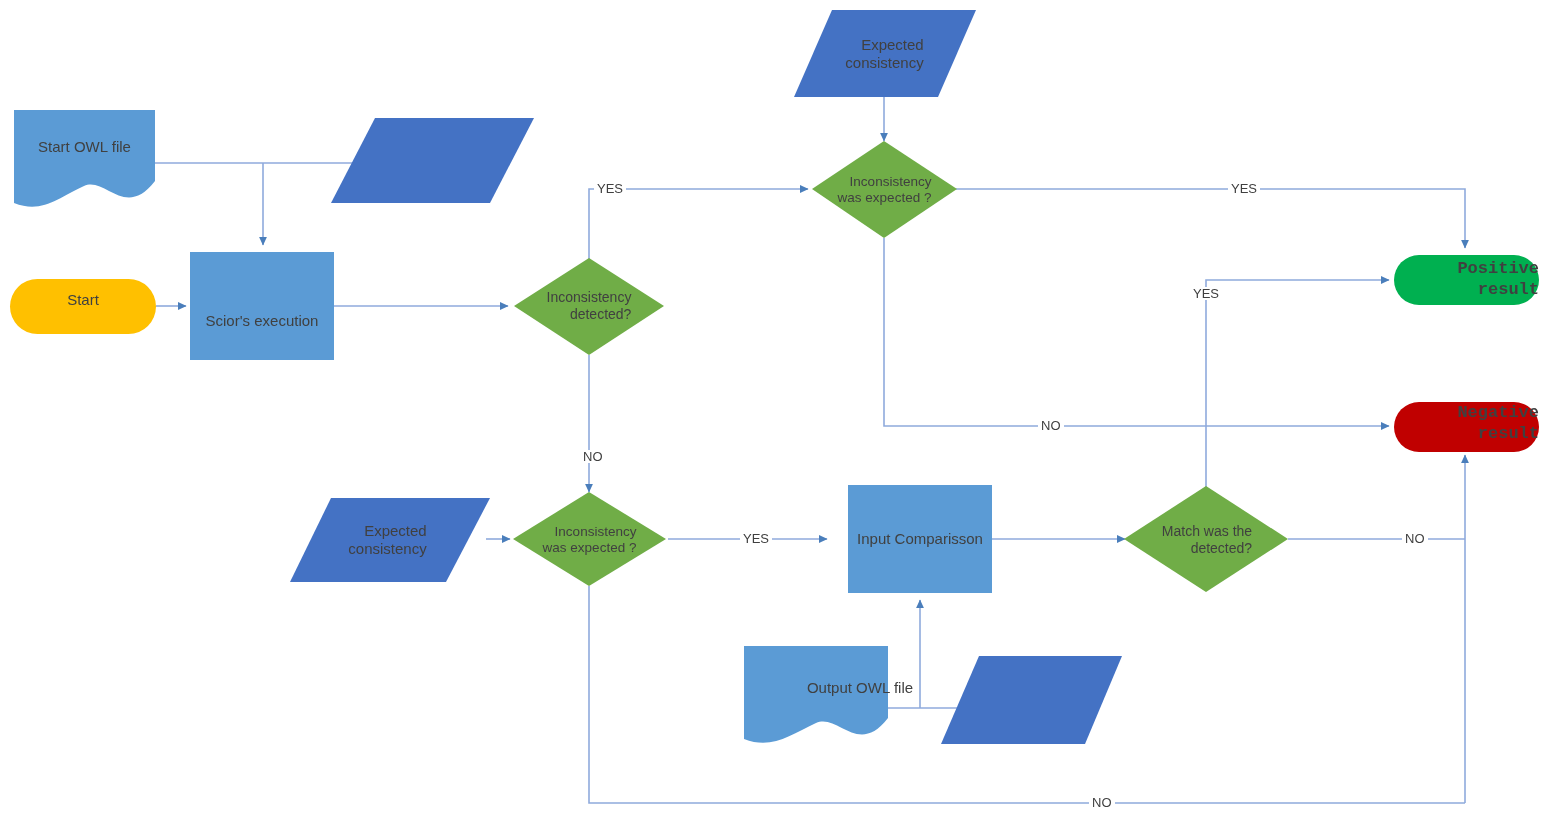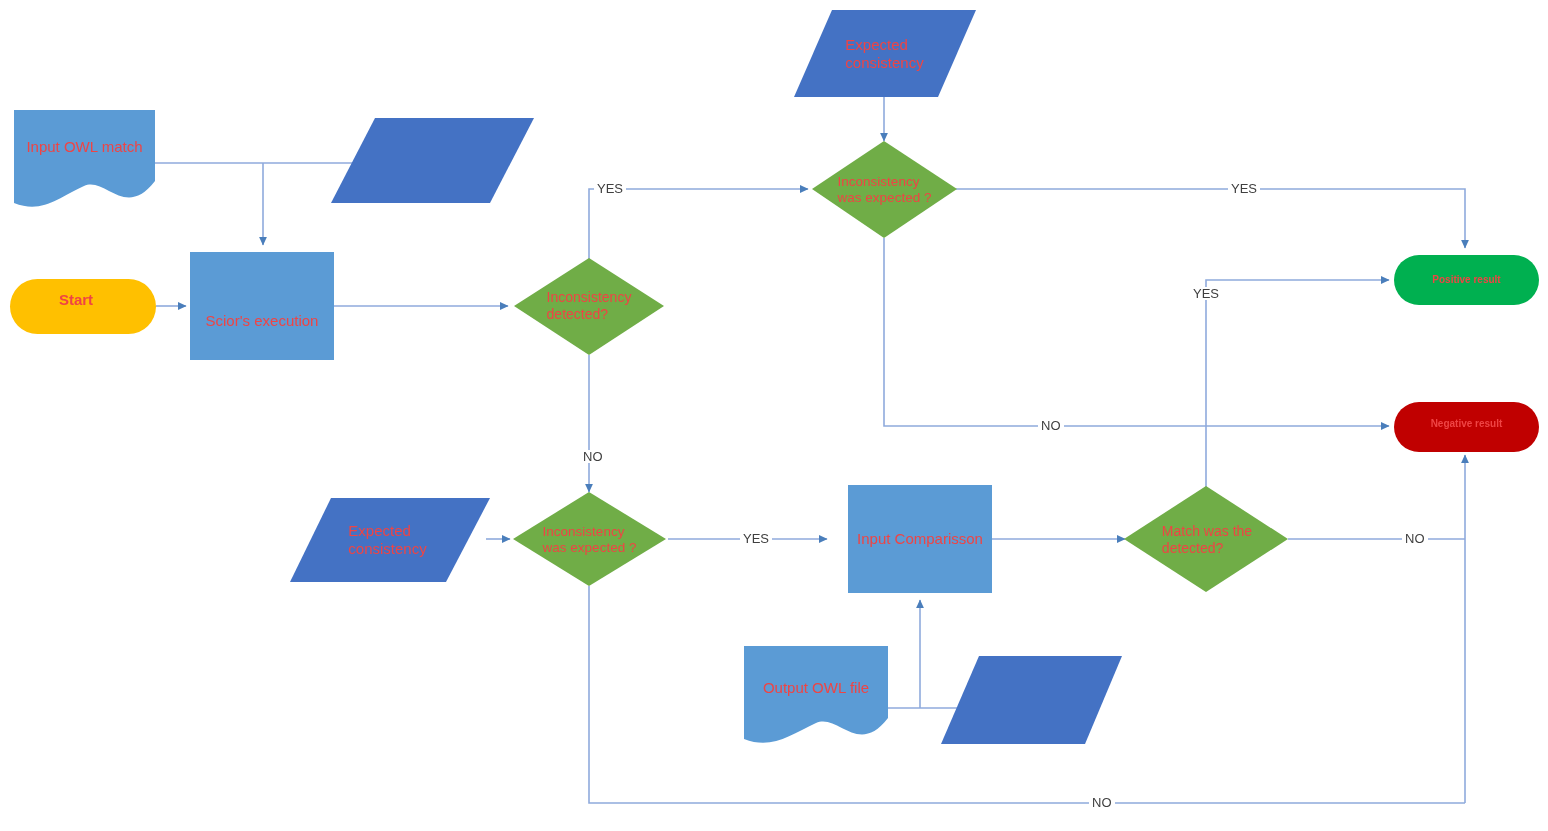--- a/index.html
+++ b/index.html
@@ -1,27 +1,27 @@
 <!DOCTYPE html>
 <html><head>
 <meta charset="utf-8">
 <style>
   html,body{margin:0;padding:0;background:#ffffff;}
   body{font-family:"Liberation Sans", sans-serif;}
   #canvas{position:relative;width:1548px;height:831px;background:#ffffff;overflow:hidden;}
   svg.layer{position:absolute;left:0;top:0;width:1548px;height:831px;}
   .nodeText{
     position:absolute;display:flex;align-items:center;justify-content:center;
-    text-align:left;color:#ef4444;pointer-events:none;line-height:1.22;
+    text-align:right;color:#404040;pointer-events:none;line-height:1.22;
     white-space:pre-line;
   }
   .t15{font-size:15px;}
   .t14{font-size:14px;}
   .t13p5{font-size:13.5px;}
-  .bold{font-weight:bold;font-size:10px;}
+  .bold{font-weight:bold;font-size:17px;font-family:Liberation Mono, monospace;}
   .edgeLabel{
     position:absolute;color:#404040;font-size:13px;
     background:#ffffff;padding:0 3px;line-height:1;
   }
 </style>
 </head>
 <body>
 
 <div id="canvas">
 
@@ -94,37 +94,37 @@
 
     <rect x="848" y="485" width="144" height="108" fill="#5B9BD5"></rect>
 
     <path d="M744,646 L888,646 L888,718 C858,757 838,713 816,723 C790,735 772,750 744,739 Z" fill="#5B9BD5"></path>
 
     <path d="M979,656 L1122,656 L1085,744 L941,744 Z" fill="#4472C4"></path>
 
     <path d="M1206,486 L1288,539 L1206,592 L1124,539 Z" fill="#70AD47"></path>
   </svg>
 
-  <div class="nodeText t15" style="left:14px;  top:132px; width:141px; height:30px;">Input OWL match</div>
-  <div class="nodeText t15" style="left:3px;  top:279px; width:146px; height:43px;font-weight:bold;">Start</div>
+  <div class="nodeText t15" style="left:14px;  top:132px; width:141px; height:30px;">Start OWL file</div>
+  <div class="nodeText t15" style="left:10px;  top:279px; width:146px; height:43px;">Start</div>
   <div class="nodeText t15" style="left:190px; top:252px; width:144px; height:138px;">Scior's execution</div>
   <div class="nodeText t14" style="left:524px; top:279px; width:130px; height:54px;">Inconsistency
 detected?</div>
   <div class="nodeText t15" style="left:806px; top:27px;  width:157px; height:54px;">Expected
 consistency</div>
   <div class="nodeText t13p5" style="left:818px; top:163px; width:133px; height:54px;">Inconsistency
 was expected ?</div>
   <div class="nodeText bold" style="left:1394px;top:255px; width:145px; height:50px;">Positive result</div>
   <div class="nodeText bold" style="left:1394px;top:402px; width:145px; height:44px;">Negative result</div>
   <div class="nodeText t15" style="left:309px; top:513px; width:157px; height:54px;">Expected
 consistency</div>
   <div class="nodeText t13p5" style="left:523px; top:513px; width:133px; height:54px;">Inconsistency
 was expected ?</div>
   <div class="nodeText t15" style="left:845px; top:485px; width:150px; height:108px;">Input Comparisson</div>
-  <div class="nodeText t15" style="left:744px; top:673px; width:144px; height:30px;">Output OWL file</div>
+  <div class="nodeText t15" style="left:744px; top:673px; width:144px; height:30px;padding-left:44px;">Output OWL file</div>
   <div class="nodeText t14" style="left:1142px;top:513px; width:130px; height:54px;">Match was the
 detected?</div>
 
   <div class="edgeLabel" style="left:594px;  top:182px;">YES</div>
   <div class="edgeLabel" style="left:1228px; top:182px;">YES</div>
   <div class="edgeLabel" style="left:580px;  top:450px;">NO</div>
   <div class="edgeLabel" style="left:1038px; top:419px;">NO</div>
   <div class="edgeLabel" style="left:740px;  top:532px;">YES</div>
   <div class="edgeLabel" style="left:1190px; top:287px;">YES</div>
   <div class="edgeLabel" style="left:1402px; top:532px;">NO</div>

